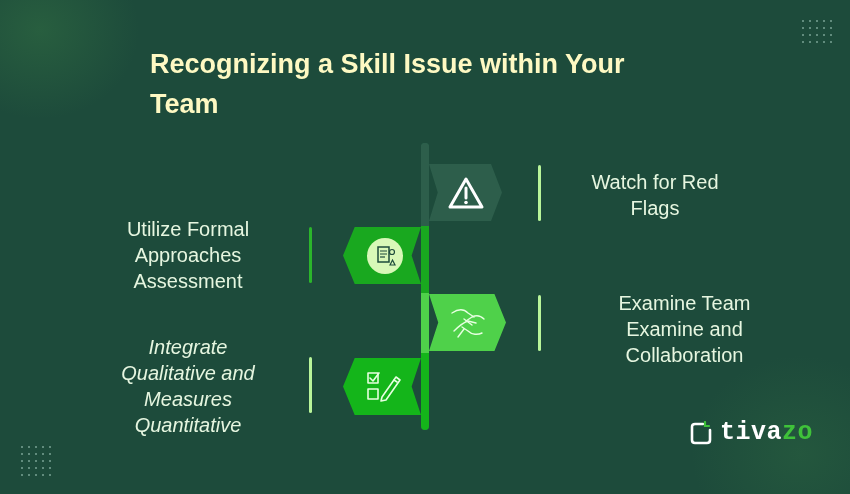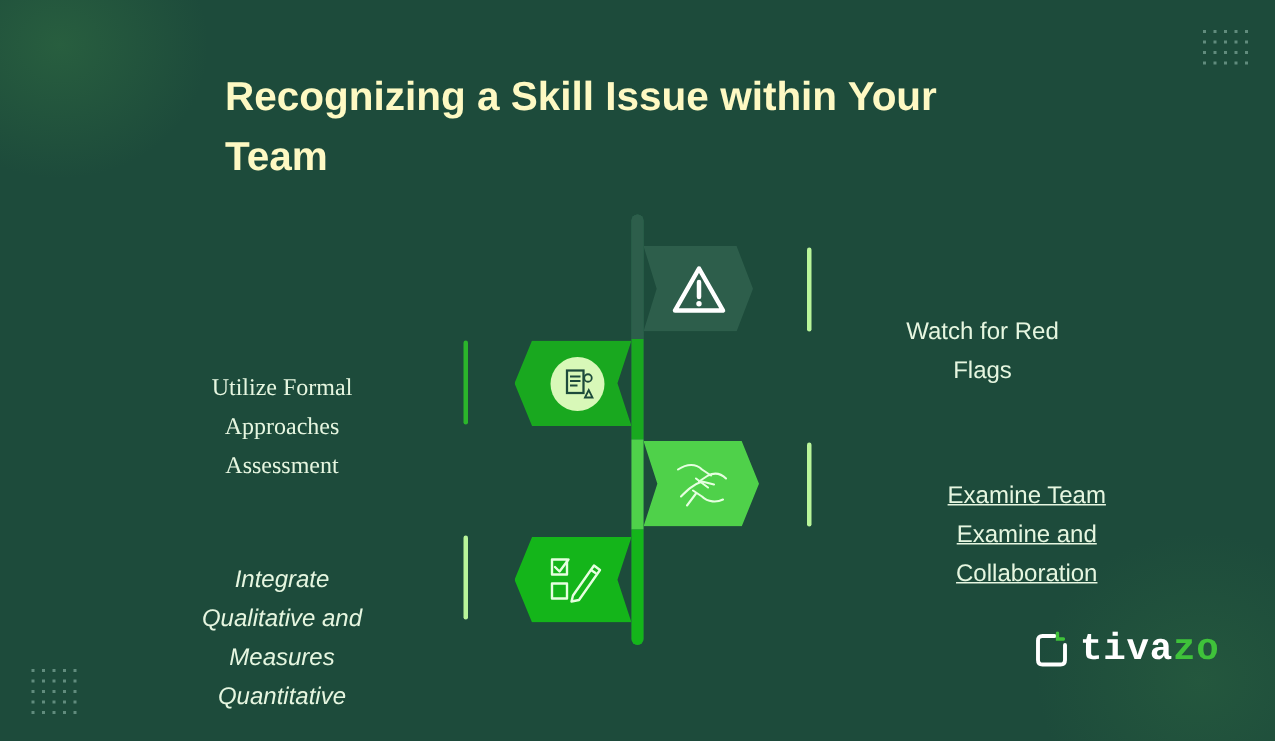--- a/index.html
+++ b/index.html
@@ -30,21 +30,21 @@
     position: absolute; left: 421px; top: 143px; width: 8px; height: 287px;
     border-radius: 4px; background: #2a6a4e;
   }
   .pole-seg { position: absolute; left: 421px; width: 8px; }
   .flag { position: absolute; height: 57px; display: flex; align-items: center; justify-content: center; }
   .flag-right { clip-path: polygon(0 0, 85% 0, 100% 50%, 85% 100%, 0 100%, 12% 50%); }
   .flag-left  { clip-path: polygon(15% 0, 100% 0, 88% 50%, 100% 100%, 15% 100%, 0 50%); }
   .bar { position: absolute; width: 3px; height: 56px; border-radius: 2px; }
   .label {
     position: absolute; color: #e6f6e0; text-align: center;
-    font-size: 16px; line-height: 26px; margin-top: 40px;
+    font-size: 20px; line-height: 26px;
   }
   .logo { position: absolute; left: 690px; top: 418px; display: flex; align-items: center; font-family: Liberation Mono, monospace; }
   .logo-text { font-size: 25px; font-weight: bold; color: #ffffff; margin-left: 8px; letter-spacing: 0.5px; }
   .logo-text .accent { color: #3fc23a; }
 </style>
 </head>
 <body>
 
 <div class="bg-glow-tl"></div>
 <div class="bg-glow-br"></div>
@@ -129,40 +129,40 @@
       <rect x="5" y="3" width="11" height="15" fill="none" stroke="#1d4b3b" stroke-width="1.5"></rect>
       <line x1="7" y1="7" x2="14" y2="7" stroke="#1d4b3b" stroke-width="1.2"></line>
       <line x1="7" y1="10" x2="14" y2="10" stroke="#1d4b3b" stroke-width="1.2"></line>
       <line x1="7" y1="13" x2="12" y2="13" stroke="#1d4b3b" stroke-width="1.2"></line>
       <circle cx="19" cy="8" r="2.5" fill="none" stroke="#1d4b3b" stroke-width="1.2"></circle>
       <path d="M17 21 L19.5 16 L22 21 Z" fill="none" stroke="#1d4b3b" stroke-width="1.2"></path>
     </svg>
   </div>
 </div>
 <div class="bar" style="left:309px; top:227px; background:#2bb52b;"></div>
-<div class="label" style="left:98px; top:206px; width:180px;font-family:Liberation Serif, serif;">
+<div class="label" style="left:98px; top:216px; width:180px;">
   <div>Utilize Formal</div>
   <div>Approaches</div>
   <div>Assessment</div>
 </div>
 
 <div class="flag flag-right" style="left:429px; top:294px; width:77px; background:#4fd14a;">
   <svg width="40" height="36" viewBox="0 0 40 36">
     <g fill="none" stroke="#e6ffe0" stroke-width="1.4" stroke-linecap="round" stroke-linejoin="round">
       <path d="M4 8 C10 4 16 4 20 8 L26 12"></path>
       <path d="M36 14 C32 10 28 10 24 12 L18 16"></path>
       <path d="M6 26 C10 22 14 18 20 16 L28 18"></path>
       <path d="M34 28 C30 30 24 30 20 26 L14 22"></path>
       <path d="M16 14 L24 20"></path>
       <path d="M10 32 L16 24"></path>
     </g>
   </svg>
 </div>
 <div class="bar" style="left:538px; top:295px; background:#b9f59a;"></div>
-<div class="label" style="left:592px; top:278px; width:185px;text-decoration:underline;">
+<div class="label" style="left:592px; top:290px; width:185px;">
   <div>Examine Team</div>
   <div>Examine and</div>
   <div>Collaboration</div>
 </div>
 
 <div class="flag flag-left" style="left:343px; top:358px; width:78px; background:#14b51a;">
   <svg width="40" height="36" viewBox="0 0 40 36" style="margin-left:4px;">
     <g fill="none" stroke="#e6ffe0" stroke-width="1.6" stroke-linecap="round" stroke-linejoin="round">
       <rect x="4" y="4" width="10" height="10"></rect>
       <path d="M6 9 L9 12 L15 4"></path>

